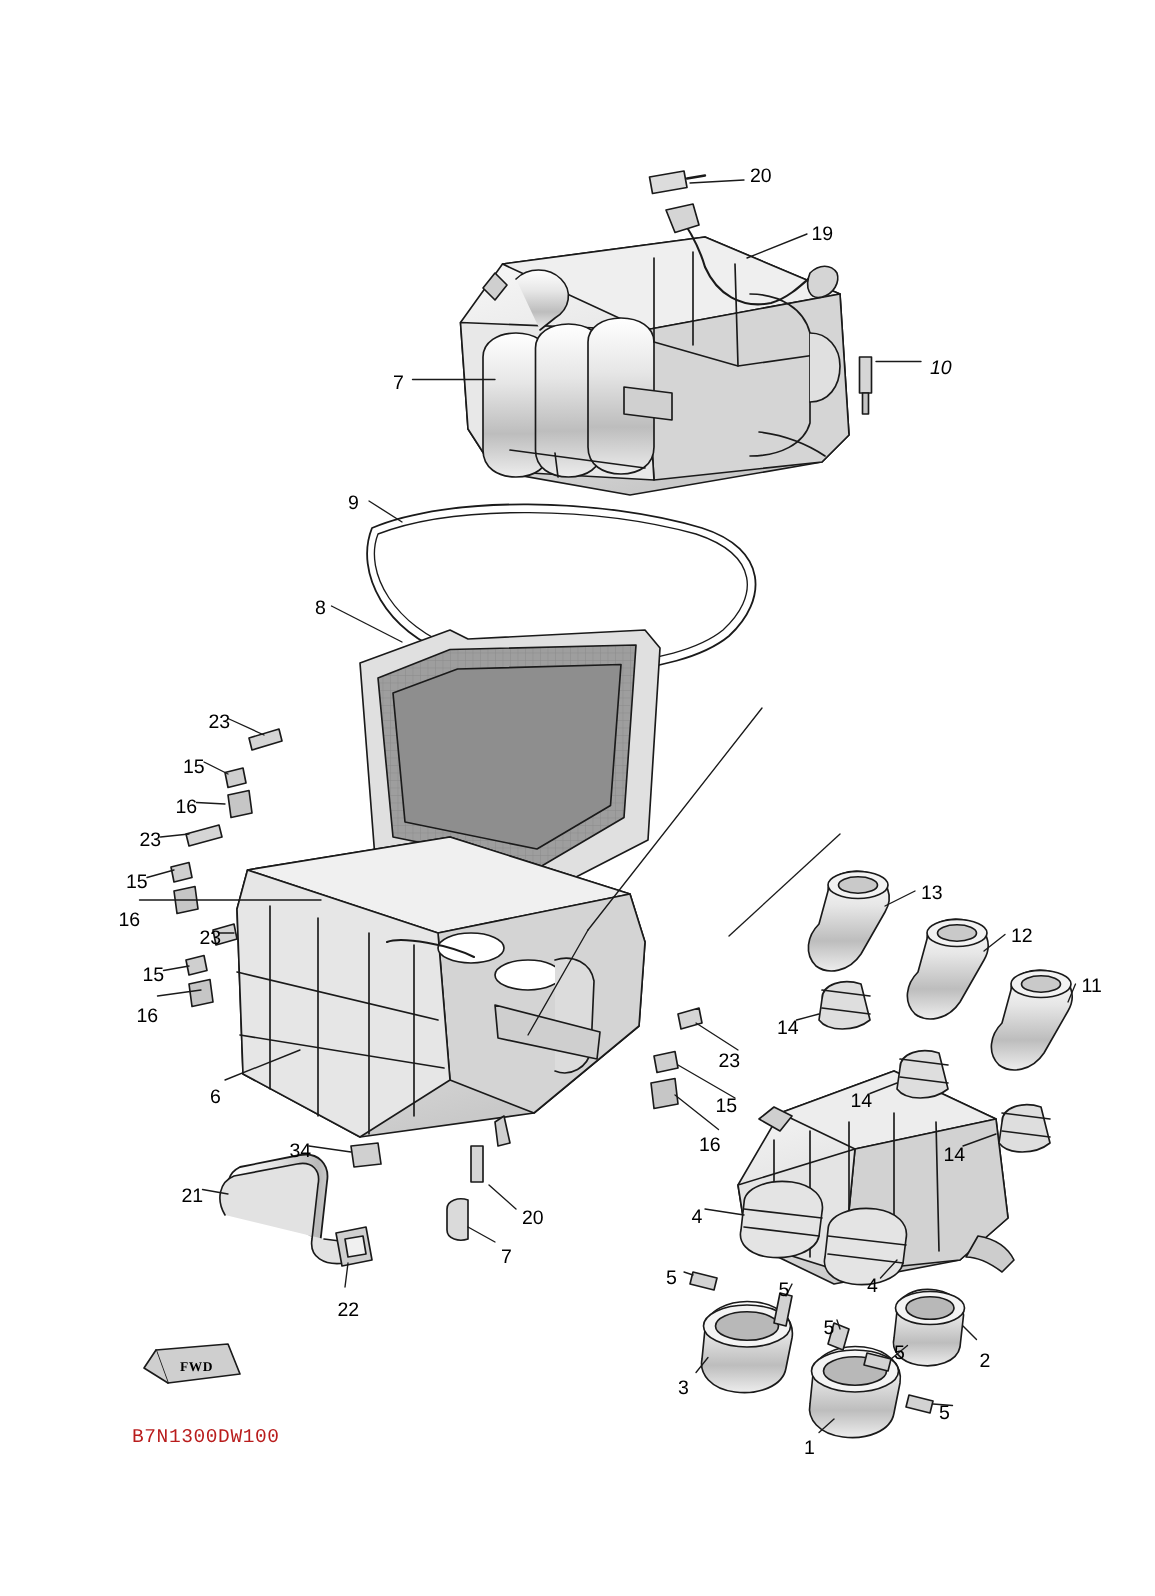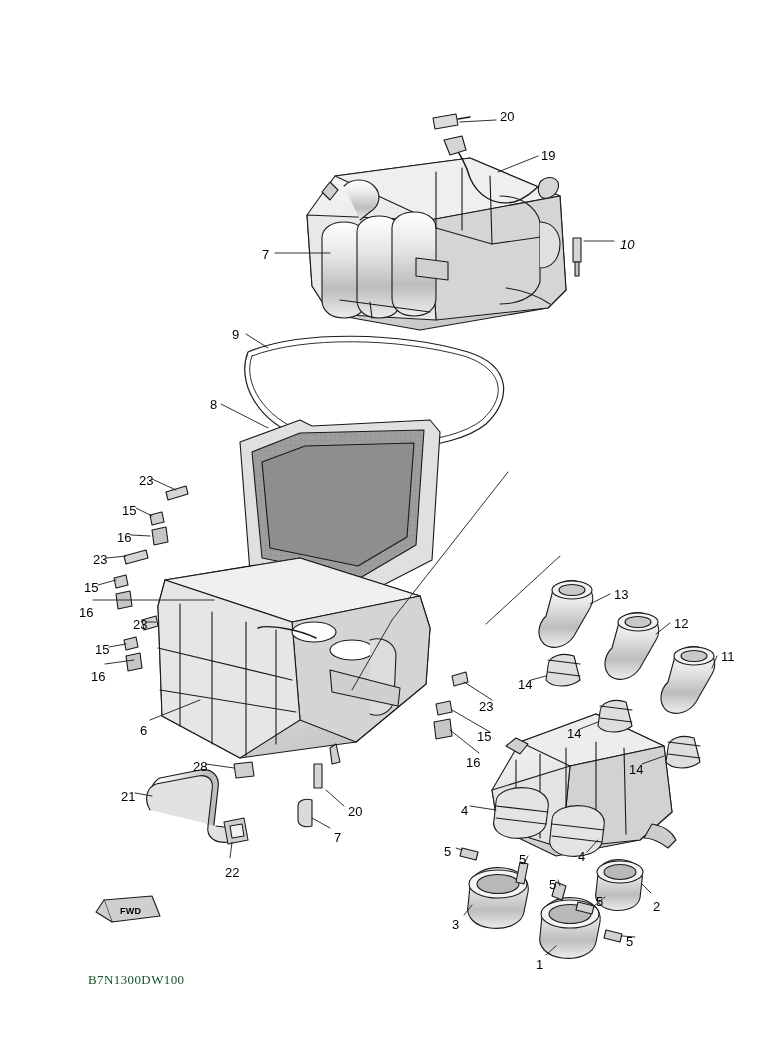--- a/index.html
+++ b/index.html
@@ -29,31 +29,31 @@
     position: absolute;
     font-family: "Liberation Sans", sans-serif;
     font-size: 13px;
     color: #000000;
     white-space: nowrap;
     line-height: 1;
   }
   .partcode {
     position: absolute;
     left: 88px;
-    top: 972px;
-    font-family: Liberation Serif, serif;
+    top: 950px;
+    font-family: Liberation Mono, monospace;
     font-size: 13px;
     letter-spacing: 0.4px;
-    color: #14532d;
+    color: #b91c1c;
   }
   .fwd-label {
     position: absolute;
     left: 120px;
     top: 906px;
-    font-family: Liberation Sans, sans-serif;
+    font-family: Liberation Serif, serif;
     font-size: 9px;
     font-weight: bold;
     color: #000000;
     letter-spacing: 0.3px;
   }
 </style>
 </head>
 <body>
 
 <div id="diagram-root">
@@ -329,21 +329,21 @@
   <div class="callout" style="left:139px; top:474px;">23</div>
   <div class="callout" style="left:122px; top:504px;">15</div>
   <div class="callout" style="left:117px; top:531px;">16</div>
   <div class="callout" style="left:93px; top:553px;">23</div>
   <div class="callout" style="left:84px; top:581px;">15</div>
   <div class="callout" style="left:79px; top:606px;">16</div>
   <div class="callout" style="left:133px; top:618px;">23</div>
   <div class="callout" style="left:95px; top:643px;">15</div>
   <div class="callout" style="left:91px; top:670px;">16</div>
   <div class="callout" style="left:140px; top:724px;">6</div>
-  <div class="callout" style="left:193px; top:760px;">28</div>
+  <div class="callout" style="left:193px; top:760px;">34</div>
   <div class="callout" style="left:121px; top:790px;">21</div>
   <div class="callout" style="left:225px; top:866px;">22</div>
   <div class="callout" style="left:348px; top:805px;">20</div>
   <div class="callout" style="left:334px; top:831px;">7</div>
   <div class="callout" style="left:479px; top:700px;">23</div>
   <div class="callout" style="left:477px; top:730px;">15</div>
   <div class="callout" style="left:466px; top:756px;">16</div>
   <div class="callout" style="left:614px; top:588px;text-align:center;">13</div>
   <div class="callout" style="left:674px; top:617px;">12</div>
   <div class="callout" style="left:721px; top:650px;">11</div>

